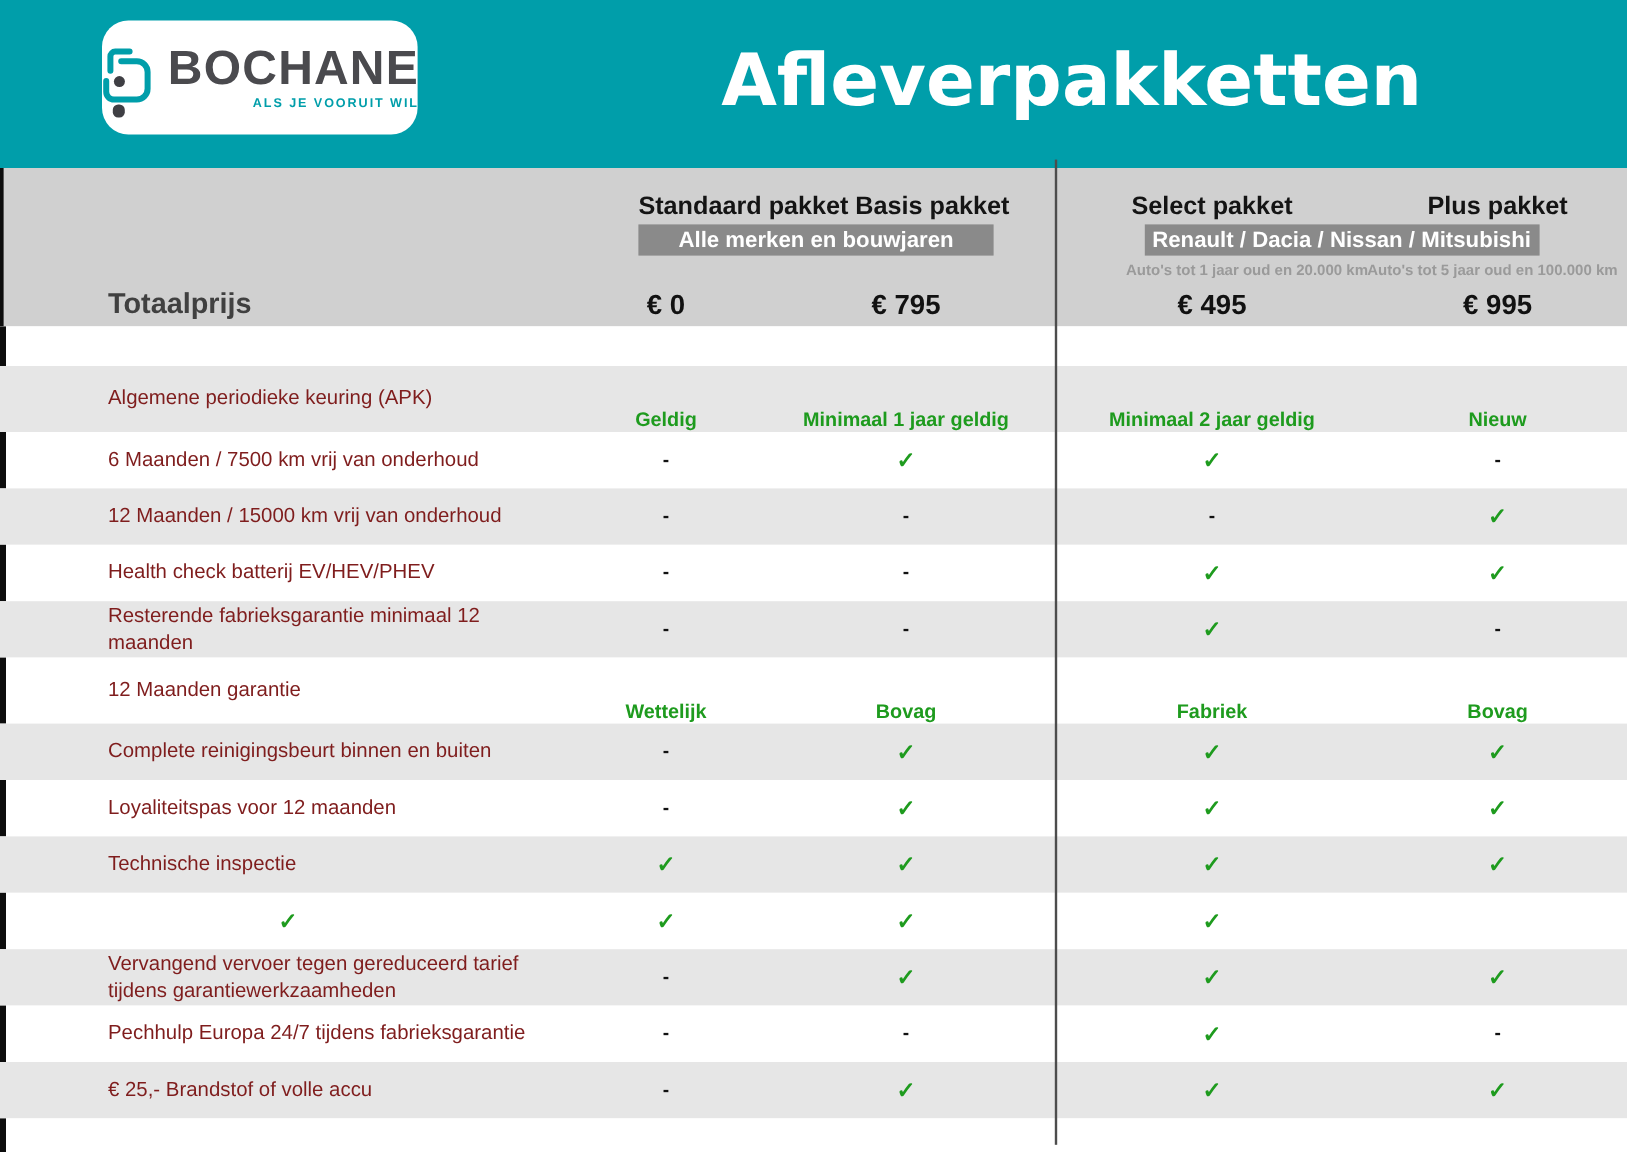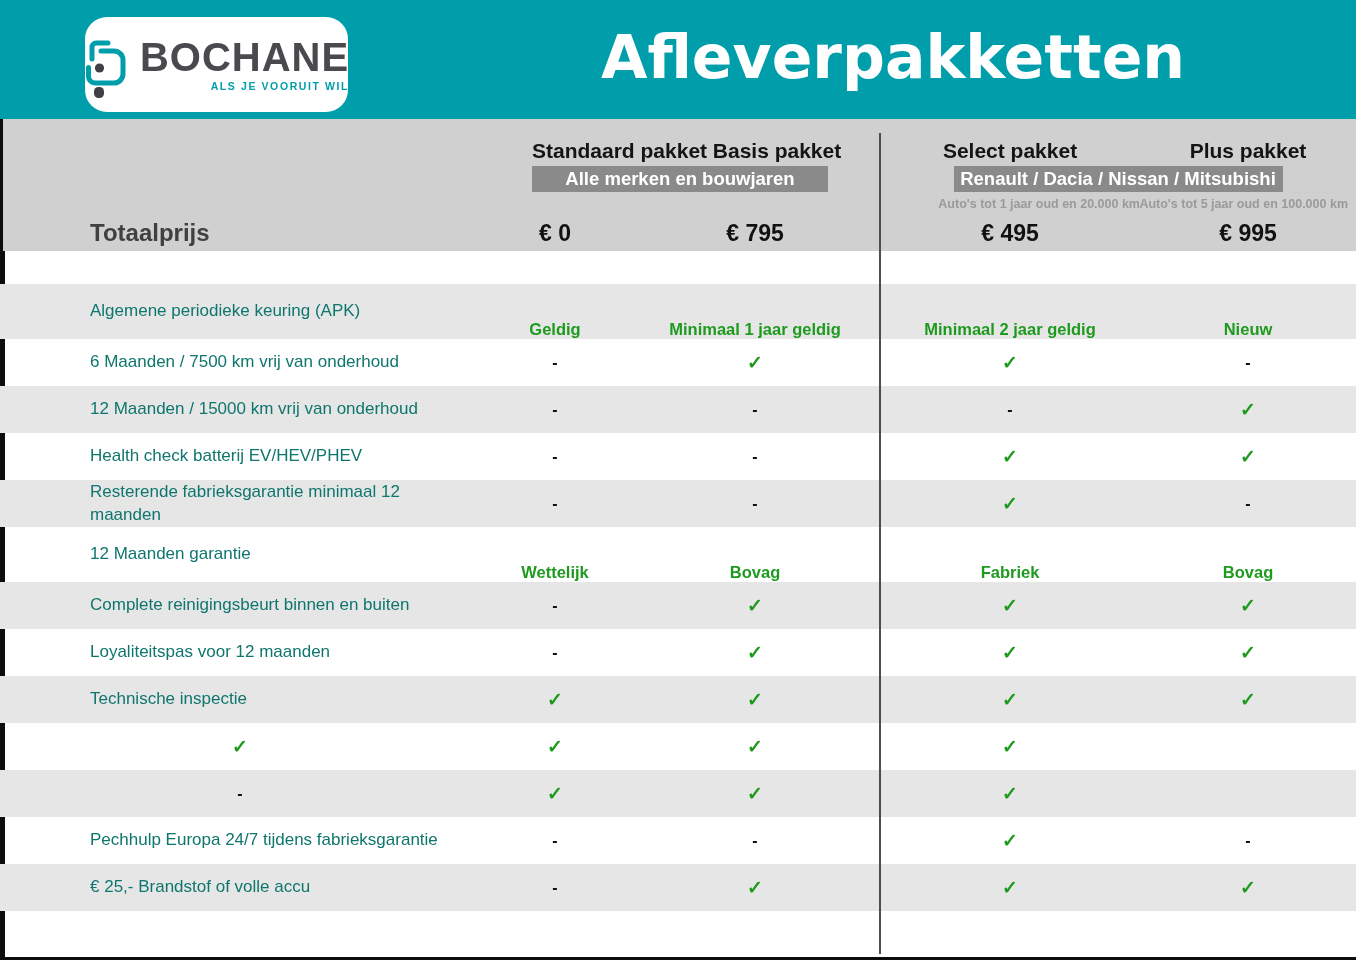--- a/index.html
+++ b/index.html
@@ -6,21 +6,21 @@
   .page{
     position:relative;
     width:1356px;height:960px;
     overflow:hidden;
     font-family:"Liberation Sans", sans-serif;
     background:#fff;
   }
   
   .topbar{
     position:relative;
-    height:119px;
+    height:140px;
     background:#009EAA;
   }
   .logo-card{
     position:absolute;
     left:85px;top:17px;
     width:263px;height:95px;
     background:#fff;
     border-radius:22px;
     display:flex;align-items:center;justify-content:center;
     gap:10px;
@@ -102,21 +102,21 @@
   
   .gap-row{position:relative;height:33px;background:#fff;}
   .frow{position:relative;min-height:47px;align-items:center;}
   .frow.gray{background:#E6E6E6;}
   .frow.white{background:#ffffff;}
   .frow.white::before, .gap-row::before, .bottom-white::before{
     content:"";position:absolute;left:0;top:0;bottom:0;width:5px;background:#0d0d0d;
   }
   .flabel{
     padding-left:90px;padding-right:20px;
-    font-size:17px;color:#0f766e;line-height:1.3;
+    font-size:17px;color:#7f1d1d;line-height:1.3;
   }
   .fval{text-align:center;}
   .fval.check{color:#1E9B1E;font-size:19px;font-weight:600;}
   .fval.dash{color:#111;font-size:16px;font-weight:700;}
   .fval.gtext{color:#1E9B1E;font-size:16.5px;font-weight:700;margin-top:36px;}
   
   .bottom-white{position:relative;height:46px;background:#fff;}
   .bottom-bar{height:6px;background:#0d0d0d;}
   .v-divider{
     position:absolute;
@@ -230,20 +230,21 @@
         <div class="fcell fval check">✓</div>
         <div class="fcell fval check">✓</div>
       </div>
       <div class="frow cols white">
         <div class="fcell fval check">✓</div>
         <div class="fcell fval check">✓</div>
         <div class="fcell fval check">✓</div>
         <div class="fcell fval check">✓</div>
       </div>
       <div class="frow cols gray">
+        <div class="fcell flabel">Vervangend vervoer tegen gereduceerd tarief tijdens garantiewerkzaamheden</div>
         <div class="fcell fval dash">-</div>
         <div class="fcell fval check">✓</div>
         <div class="fcell fval check">✓</div>
         <div class="fcell fval check">✓</div>
       </div>
       <div class="frow cols white">
         <div class="fcell flabel">Pechhulp Europa 24/7 tijdens fabrieksgarantie</div>
         <div class="fcell fval dash">-</div>
         <div class="fcell fval dash">-</div>
         <div class="fcell fval check">✓</div>

